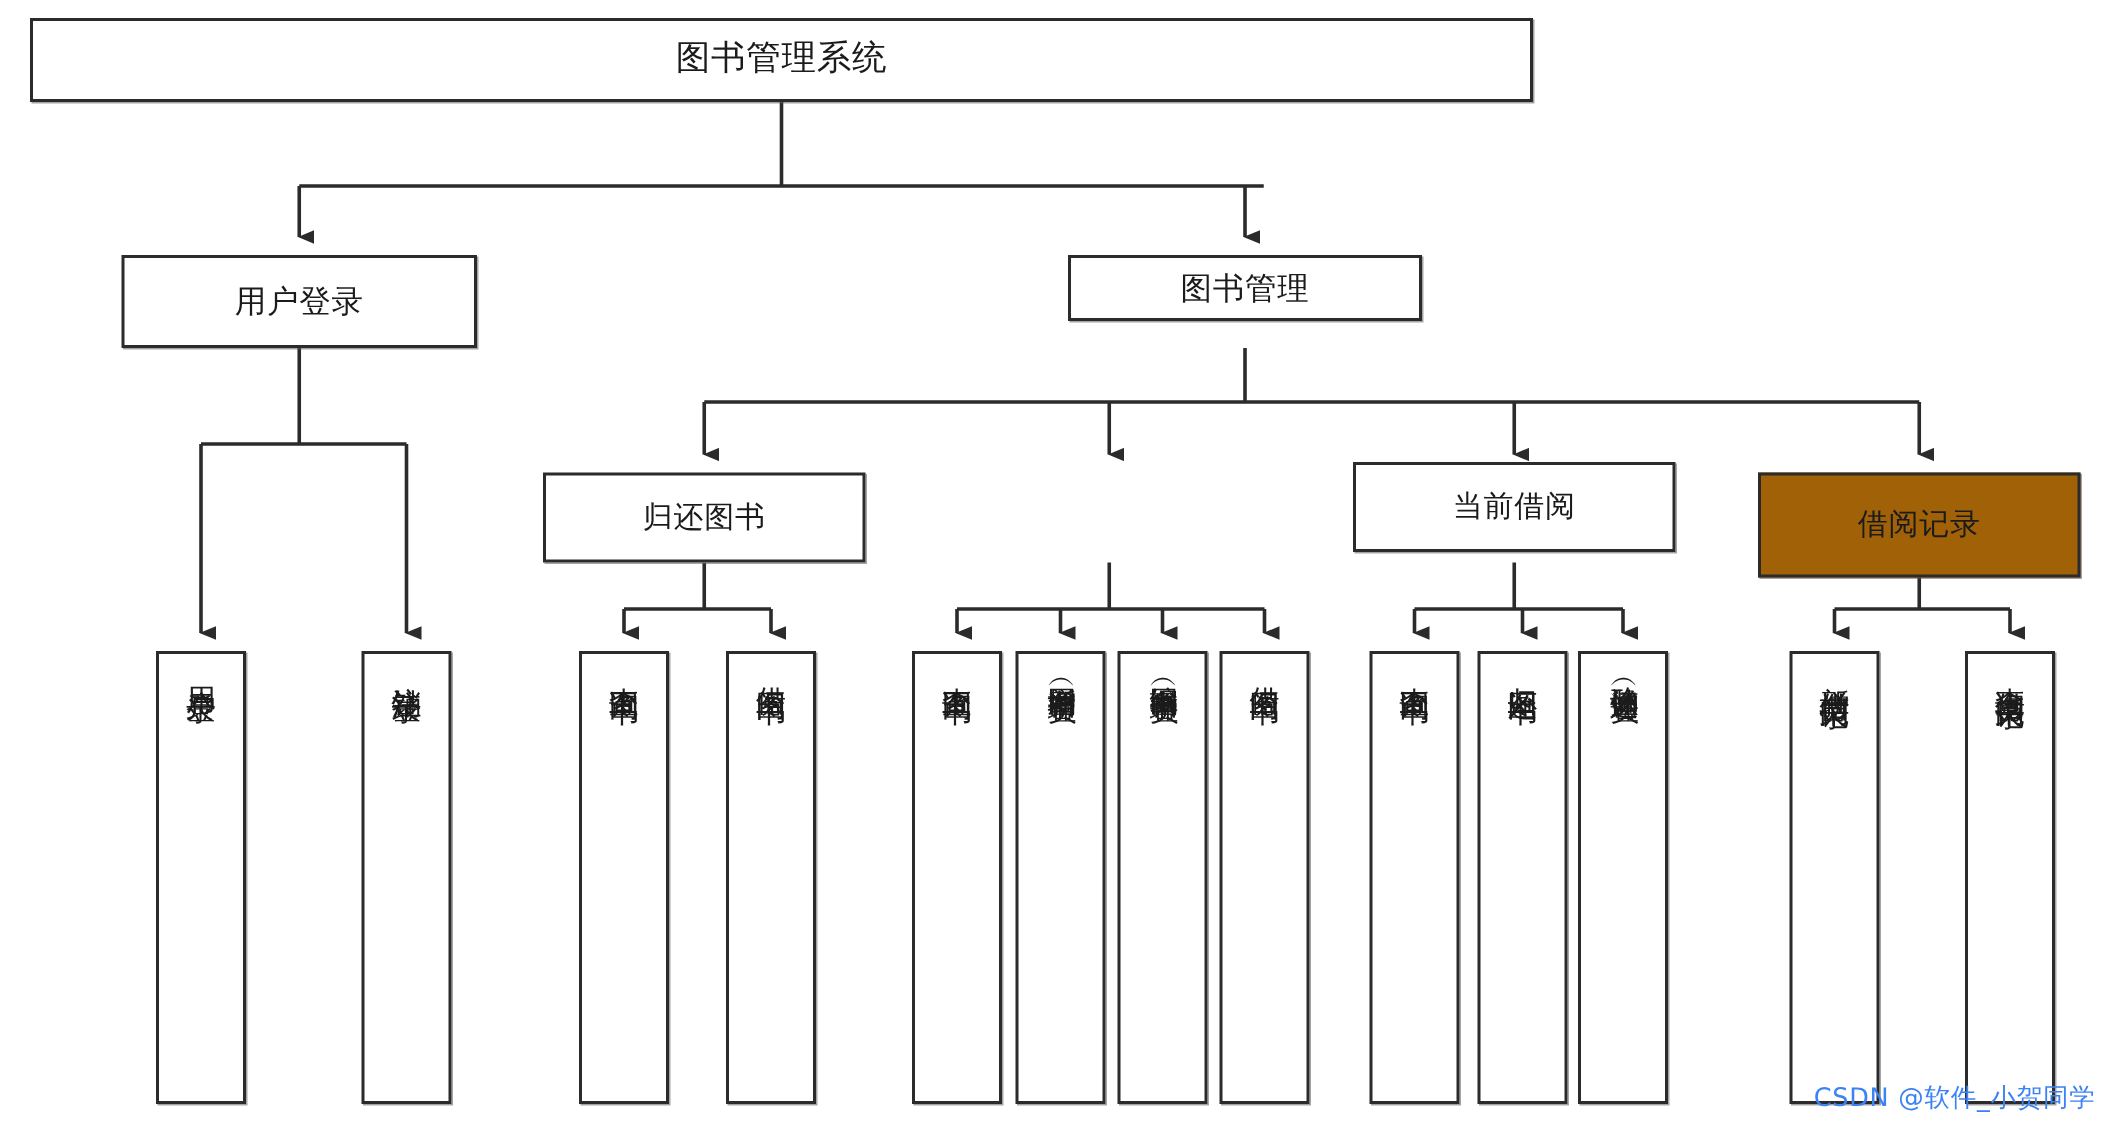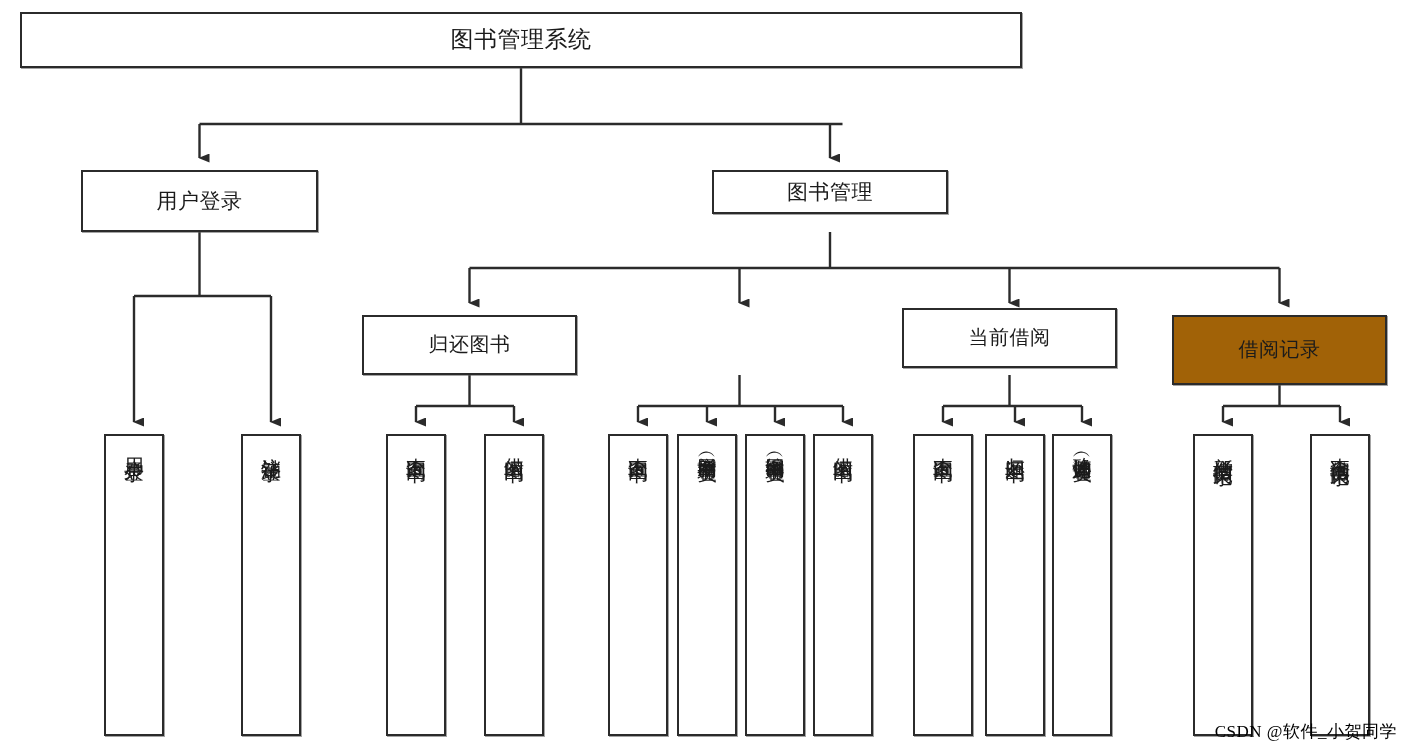--- a/index.html
+++ b/index.html
@@ -193,15 +193,15 @@
   <div class="node level-leaf tall-text" style="left: 1052px; top: 434px; width: 60px; height: 302px; border-color: rgb(43, 43, 43); background: rgb(255, 255, 255);">
     <span class="label">确认归还（管理员）</span>
   </div>
   <div class="node level-leaf" style="left: 1193px; top: 434px; width: 60px; height: 302px; border-color: rgb(43, 43, 43); background: rgb(255, 255, 255);">
     <span class="label">新增借阅记录</span>
   </div>
   <div class="node level-leaf" style="left: 1310px; top: 434px; width: 60px; height: 302px; border-color: rgb(43, 43, 43); background: rgb(255, 255, 255);">
     <span class="label">查询借阅记录</span>
   </div>
 
-  <div id="watermark" style="color: #000000; font-family: Liberation Serif, serif;">CSDN @软件_小贺同学</div>
+  <div id="watermark" style="color: #3b82f6;">CSDN @软件_小贺同学</div>
 
 </div>
 
 </body></html>

